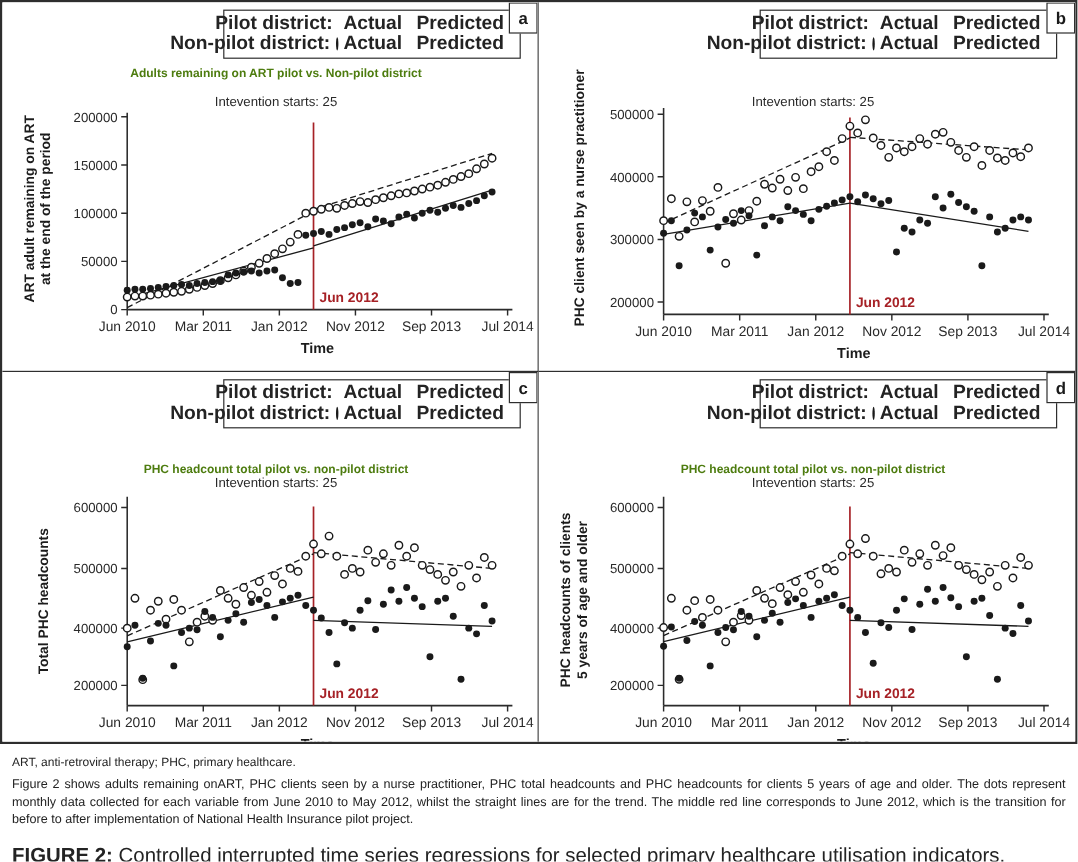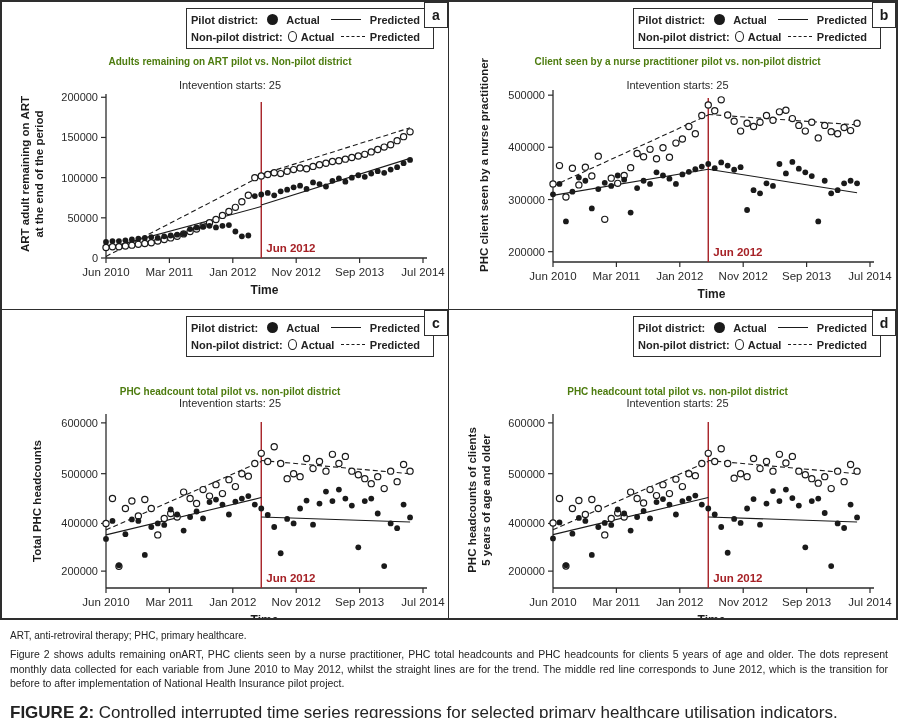--- a/index.html
+++ b/index.html
@@ -4,21 +4,21 @@
 <style>
   html,body{margin:0;padding:0;background:#ffffff;}
   body{width:898px;height:718px;font-family:"Liberation Sans",sans-serif;color:#232323;}
   .figure{position:relative;width:894px;height:616px;border:2px solid #2e2e2e;display:grid;
           grid-template-columns:447px 447px;grid-template-rows:308px 308px;background:#fff;}
   .panel{position:relative;overflow:hidden;background:#fff;}
   .panel.bR{border-right:1.5px solid #2e2e2e;}
   .panel.bB{border-bottom:1.5px solid #2e2e2e;}
   .legend{position:absolute;top:6px;left:184px;width:236px;border:1.5px solid #2e2e2e;
           padding:2px 6px 3px 4px;background:#fff;z-index:3;}
-  .lrow{display:flex;align-items:center;justify-content:space-between;height:17px;font-size:11px;}
+  .lrow{display:flex;align-items:center;justify-content:flex-end;height:17px;font-size:16px;}
   .llabel{font-weight:bold;margin-right:5px;white-space:nowrap;}
   .sym{width:11px;height:11px;border-radius:50%;display:inline-block;margin-right:4px;box-sizing:border-box;}
   .sym.filled{background:#1a1a1a;}
   .sym.open{background:#fff;border:1.6px solid #1a1a1a;}
   .ltext{margin-right:7px;font-weight:bold;}
   .lsample{width:30px;height:0;border-top:1.4px solid #1a1a1a;display:inline-block;margin-right:5px;}
   .lsample.dashed{border-top-style:dashed;}
   .letterbox{position:absolute;top:0;right:0;width:22px;height:24px;border:1.5px solid #2e2e2e;
              background:#fff;z-index:4;display:flex;align-items:center;justify-content:center;
              font-weight:bold;font-size:14px;color:#1a1a1a;}
@@ -212,21 +212,20 @@
       </div>
       <div class="lrow">
         <span class="llabel">Non-pilot district:</span>
         <span class="sym open"></span>
         <span class="ltext">Actual</span>
         <span class="lsample dashed"></span>
         <span class="ltext">Predicted</span>
       </div>
     </div>
     <div class="letterbox">b</div>
-    <div class="ptitle">Client seen by a nurse practitioner pilot vs. non-pilot district</div>
     <div class="psub">Intevention starts: 25</div>
     <div class="ylab" style="left:-60px;top:168px;">
       <span>PHC client seen by a nurse practitioner</span>
       <span></span>
     </div>
     <svg id="chart-1" class="chart-svg" width="447" height="308" viewBox="0 0 447 308" preserveAspectRatio="none">
         <g>
           <line></line>
         </g>
         <line x1="104" y1="88" x2="104" y2="260" stroke="#2b2b2b" stroke-width="1.3"></line>

